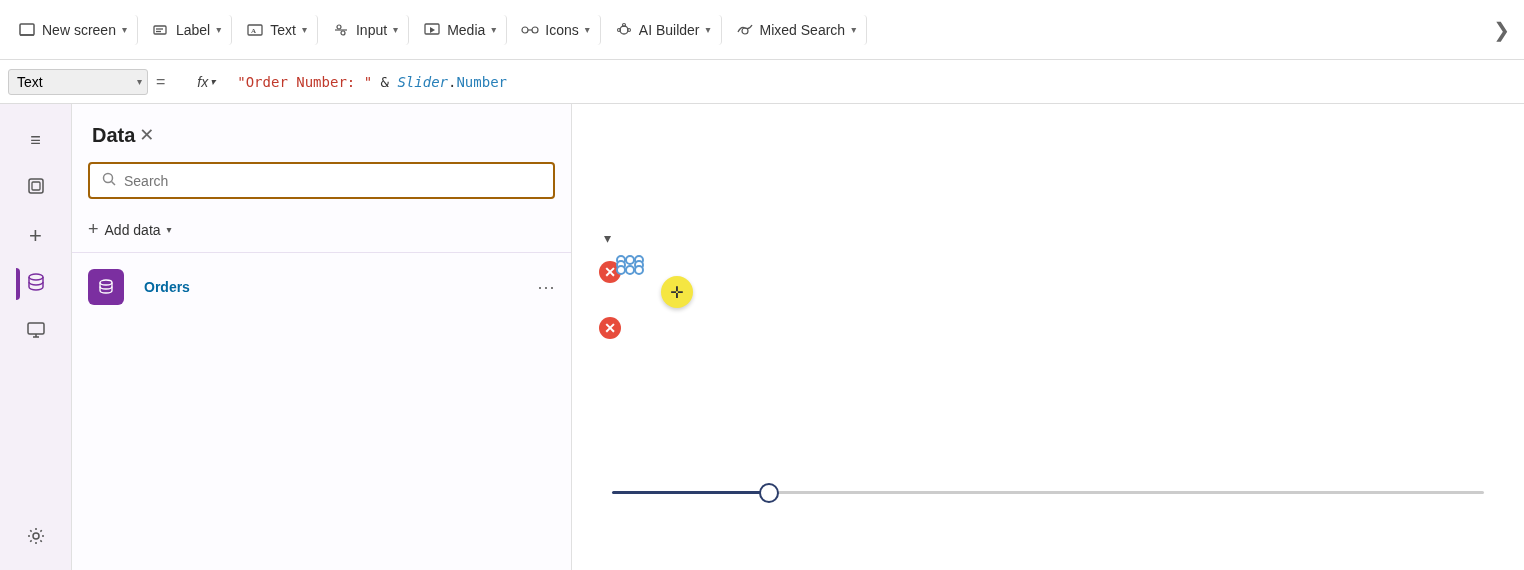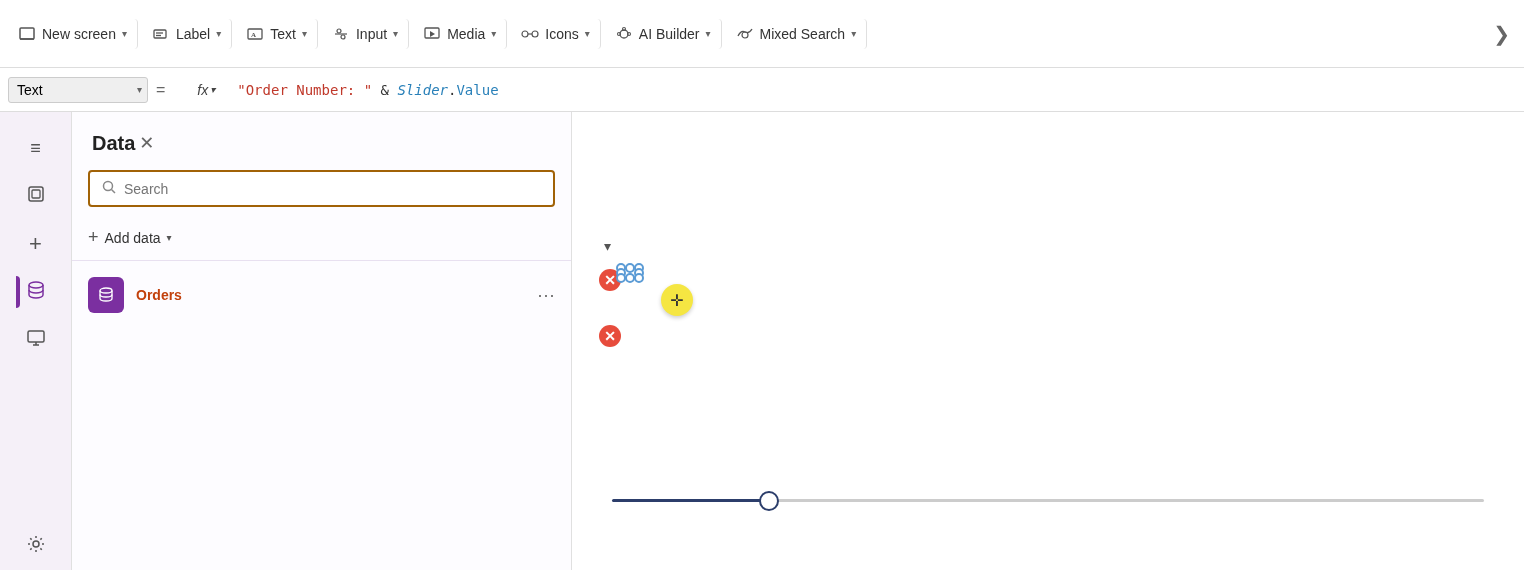--- a/index.html
+++ b/index.html
@@ -2,21 +2,21 @@
 <html><head>
   <meta charset="utf-8">
   <style>
     * { box-sizing: border-box; margin: 0; padding: 0; }
     body { font-family: 'Segoe UI', sans-serif; background: #f5f5f5; overflow: hidden; width: 1524px; height: 570px; }
 
     
     .toolbar {
       display: flex;
       align-items: center;
-      height: 68px;
+      height: 60px;
       background: #fff;
       border-bottom: 1px solid #ddd;
       padding: 8px 8px;
       gap: 4px;
     }
     .toolbar-item {
       display: flex;
       align-items: center;
       gap: 6px;
       padding: 6px 10px;
@@ -206,21 +206,22 @@
       color: white;
       font-size: 16px;
       flex-shrink: 0;
     }
     .data-item-info {
       flex: 1;
     }
     .data-item-name {
       font-size: 14px;
       font-weight: 600;
-      color: #c2410c;
+      color: #0369a1;
+      margin-left: 8px;
     }
     .data-item-sub {
       font-size: 12px;
       color: #888;
     }
     .data-item-more {
       font-size: 18px;
       color: #666;
       cursor: pointer;
     }
@@ -457,21 +458,21 @@
   <span class="formula-equals">=</span>
 
   <div class="formula-fx">
     <span style="font-style:italic;font-size:14px;margin-left:18px;">fx</span>
     <span style="font-size:10px;">▾</span>
   </div>
 
   <div style="flex:1;font-family:Consolas,monospace;font-size:14px;padding:4px 8px;">
     <span style="color:#c0392b;">"Order Number: "</span>
     <span style="color:#333;"> &amp; </span>
-    <span style="color:#2980b9;font-style:italic;">Slider</span><span style="color:#333;">.</span><span style="color:#2980b9;">Value</span>
+    <span style="color:#2980b9;font-style:italic;">Slider</span><span style="color:#333;">.</span><span style="color:#2980b9;">Number</span>
   </div>
 </div>
 
 <div class="main">
 
   <div class="sidebar-icons">
     <div class="sidebar-icon-item">
       <span style="font-size:18px;">≡</span>
     </div>
     <div class="sidebar-icon-item">

